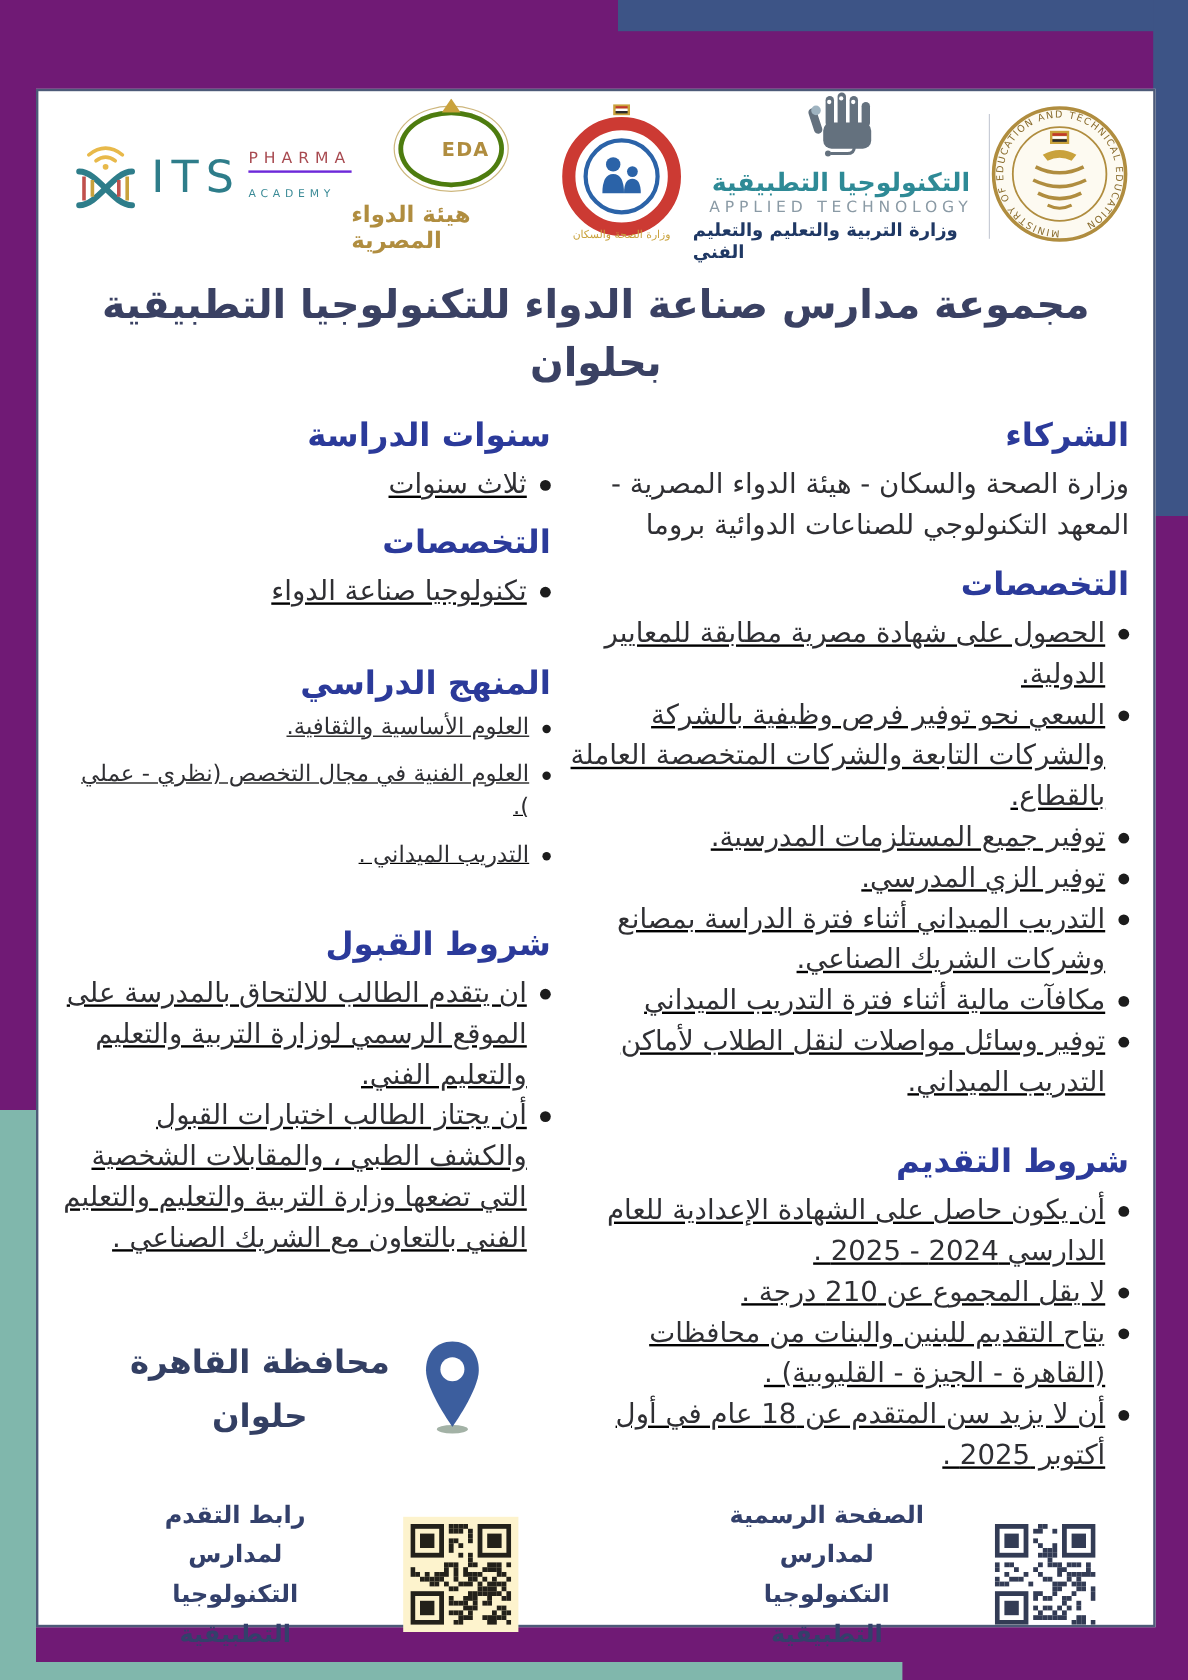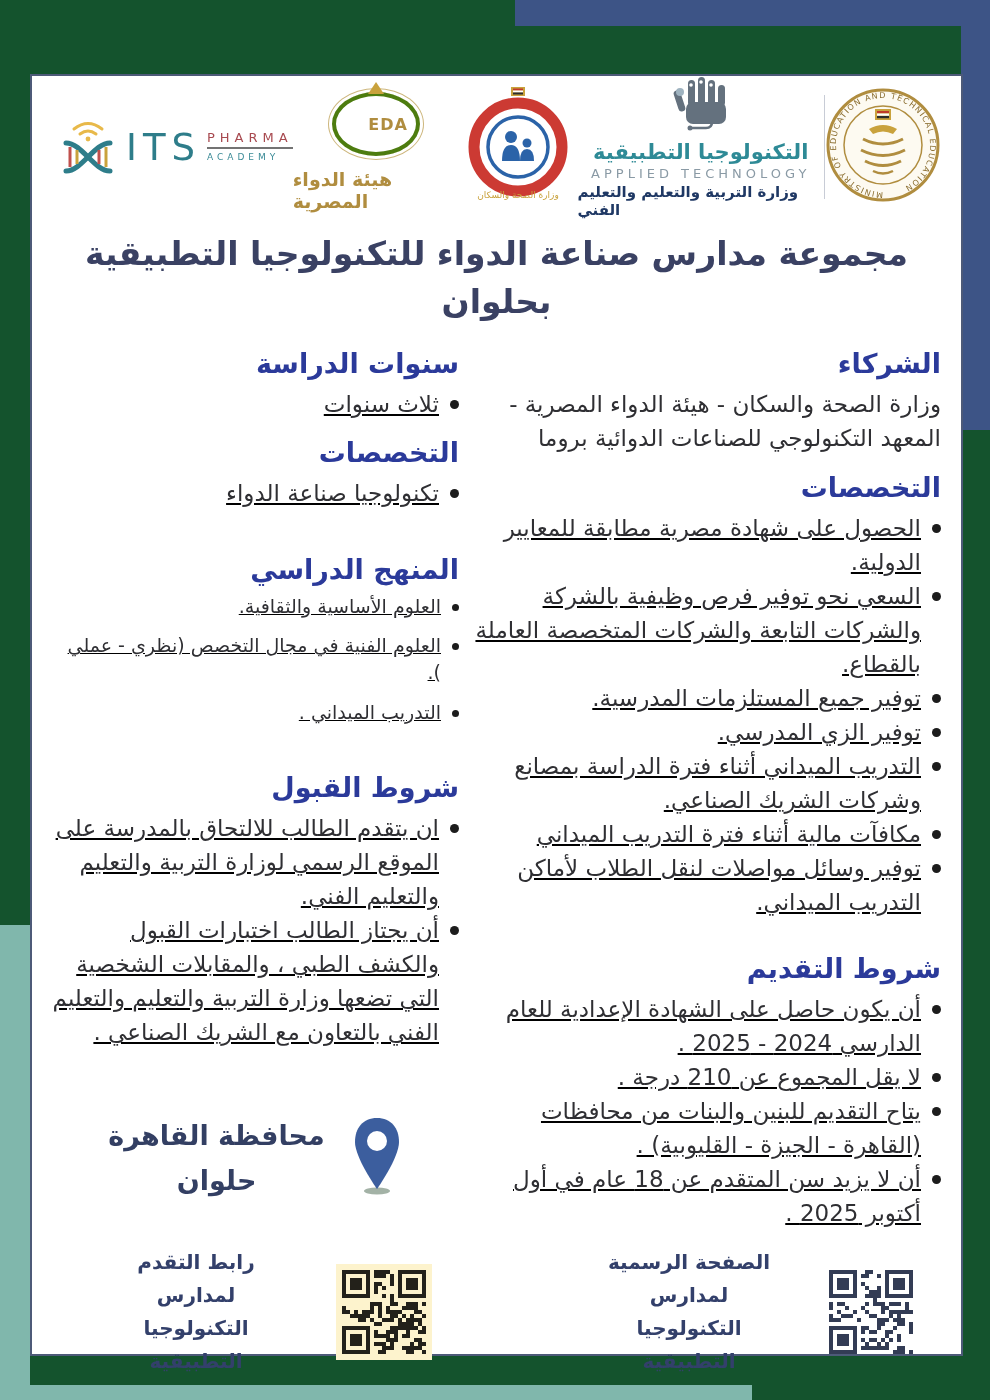--- a/index.html
+++ b/index.html
@@ -1,38 +1,38 @@
 <!DOCTYPE html>
 <html lang="ar"><head>
 <meta charset="utf-8">
 <style>
   html,body{margin:0;padding:0;}
   body{background:#ffffff;font-family:"DejaVu Sans",sans-serif;}
-  .page{position:relative;width:990px;height:1400px;background:#14532d;overflow:hidden;margin:0 auto;}
+  .page{position:relative;width:990px;height:1400px;background:#701a75;overflow:hidden;margin:0 auto;}
 
   
   .band-top{position:absolute;left:515px;top:0;width:475px;height:26px;background:#3d5486;}
   .band-right{position:absolute;left:961px;top:0;width:29px;height:430px;background:#3d5486;}
   .band-left-teal{position:absolute;left:0;top:925px;width:30px;height:475px;background:#80b7ac;}
   .band-bottom-teal{position:absolute;left:0;top:1385px;width:752px;height:15px;background:#80b7ac;}
 
   
   .card{position:absolute;left:30px;top:74px;width:933px;height:1282px;background:#ffffff;
         border:2px solid #4d5a78;box-sizing:border-box;display:flex;flex-direction:column;
         padding:8px 14px 6px;}
 
   
   .logo-row{height:122px;display:flex;align-items:center;justify-content:space-between;padding:2px 6px 0 10px;}
   .logo{display:flex;flex-direction:column;align-items:center;}
 
   .logo-its{flex-direction:row;gap:6px;align-items:center;}
   .its-text{font-size:37px;color:#2e7d8a;letter-spacing:6px;}
   .its-sub{display:flex;flex-direction:column;line-height:1.1;}
   .its-pharma{font-size:13px;color:#a84a50;letter-spacing:5px;}
-  .its-academy{font-size:9px;color:#3a8a96;letter-spacing:4px;border-top:2px solid #737373;padding-top:4px;margin-top:2px;}
+  .its-academy{font-size:9px;color:#3a8a96;letter-spacing:4px;border-top:2px solid #6d28d9;padding-top:14px;margin-top:2px;}
 
   .eda-circle{width:56px;height:56px;border:4px solid #4d7c0f;border-radius:50%;
       box-shadow:0 0 0 3px #fff,0 0 0 4px #cdb67c;display:flex;align-items:center;justify-content:center;padding-left:24px;}
   .eda-abbr{color:#b08d3f;font-weight:bold;font-size:16px;letter-spacing:1px;}
   .eda-eagle{width:16px;height:12px;background:#c9a23c;clip-path:polygon(50% 0,100% 100%,0 100%);margin-bottom:-2px;}
   .eda-arabic{color:#b08d3f;font-size:19px;font-weight:bold;margin-top:12px;}
 
   .at-title-ar{font-size:21px;font-weight:bold;color:#2e8a96;margin-top:2px;}
   .at-title-en{font-size:13px;color:#8a9aa5;letter-spacing:4px;margin-top:2px;}
   .at-ministry{font-size:15px;font-weight:bold;color:#1f3864;margin-top:2px;}

